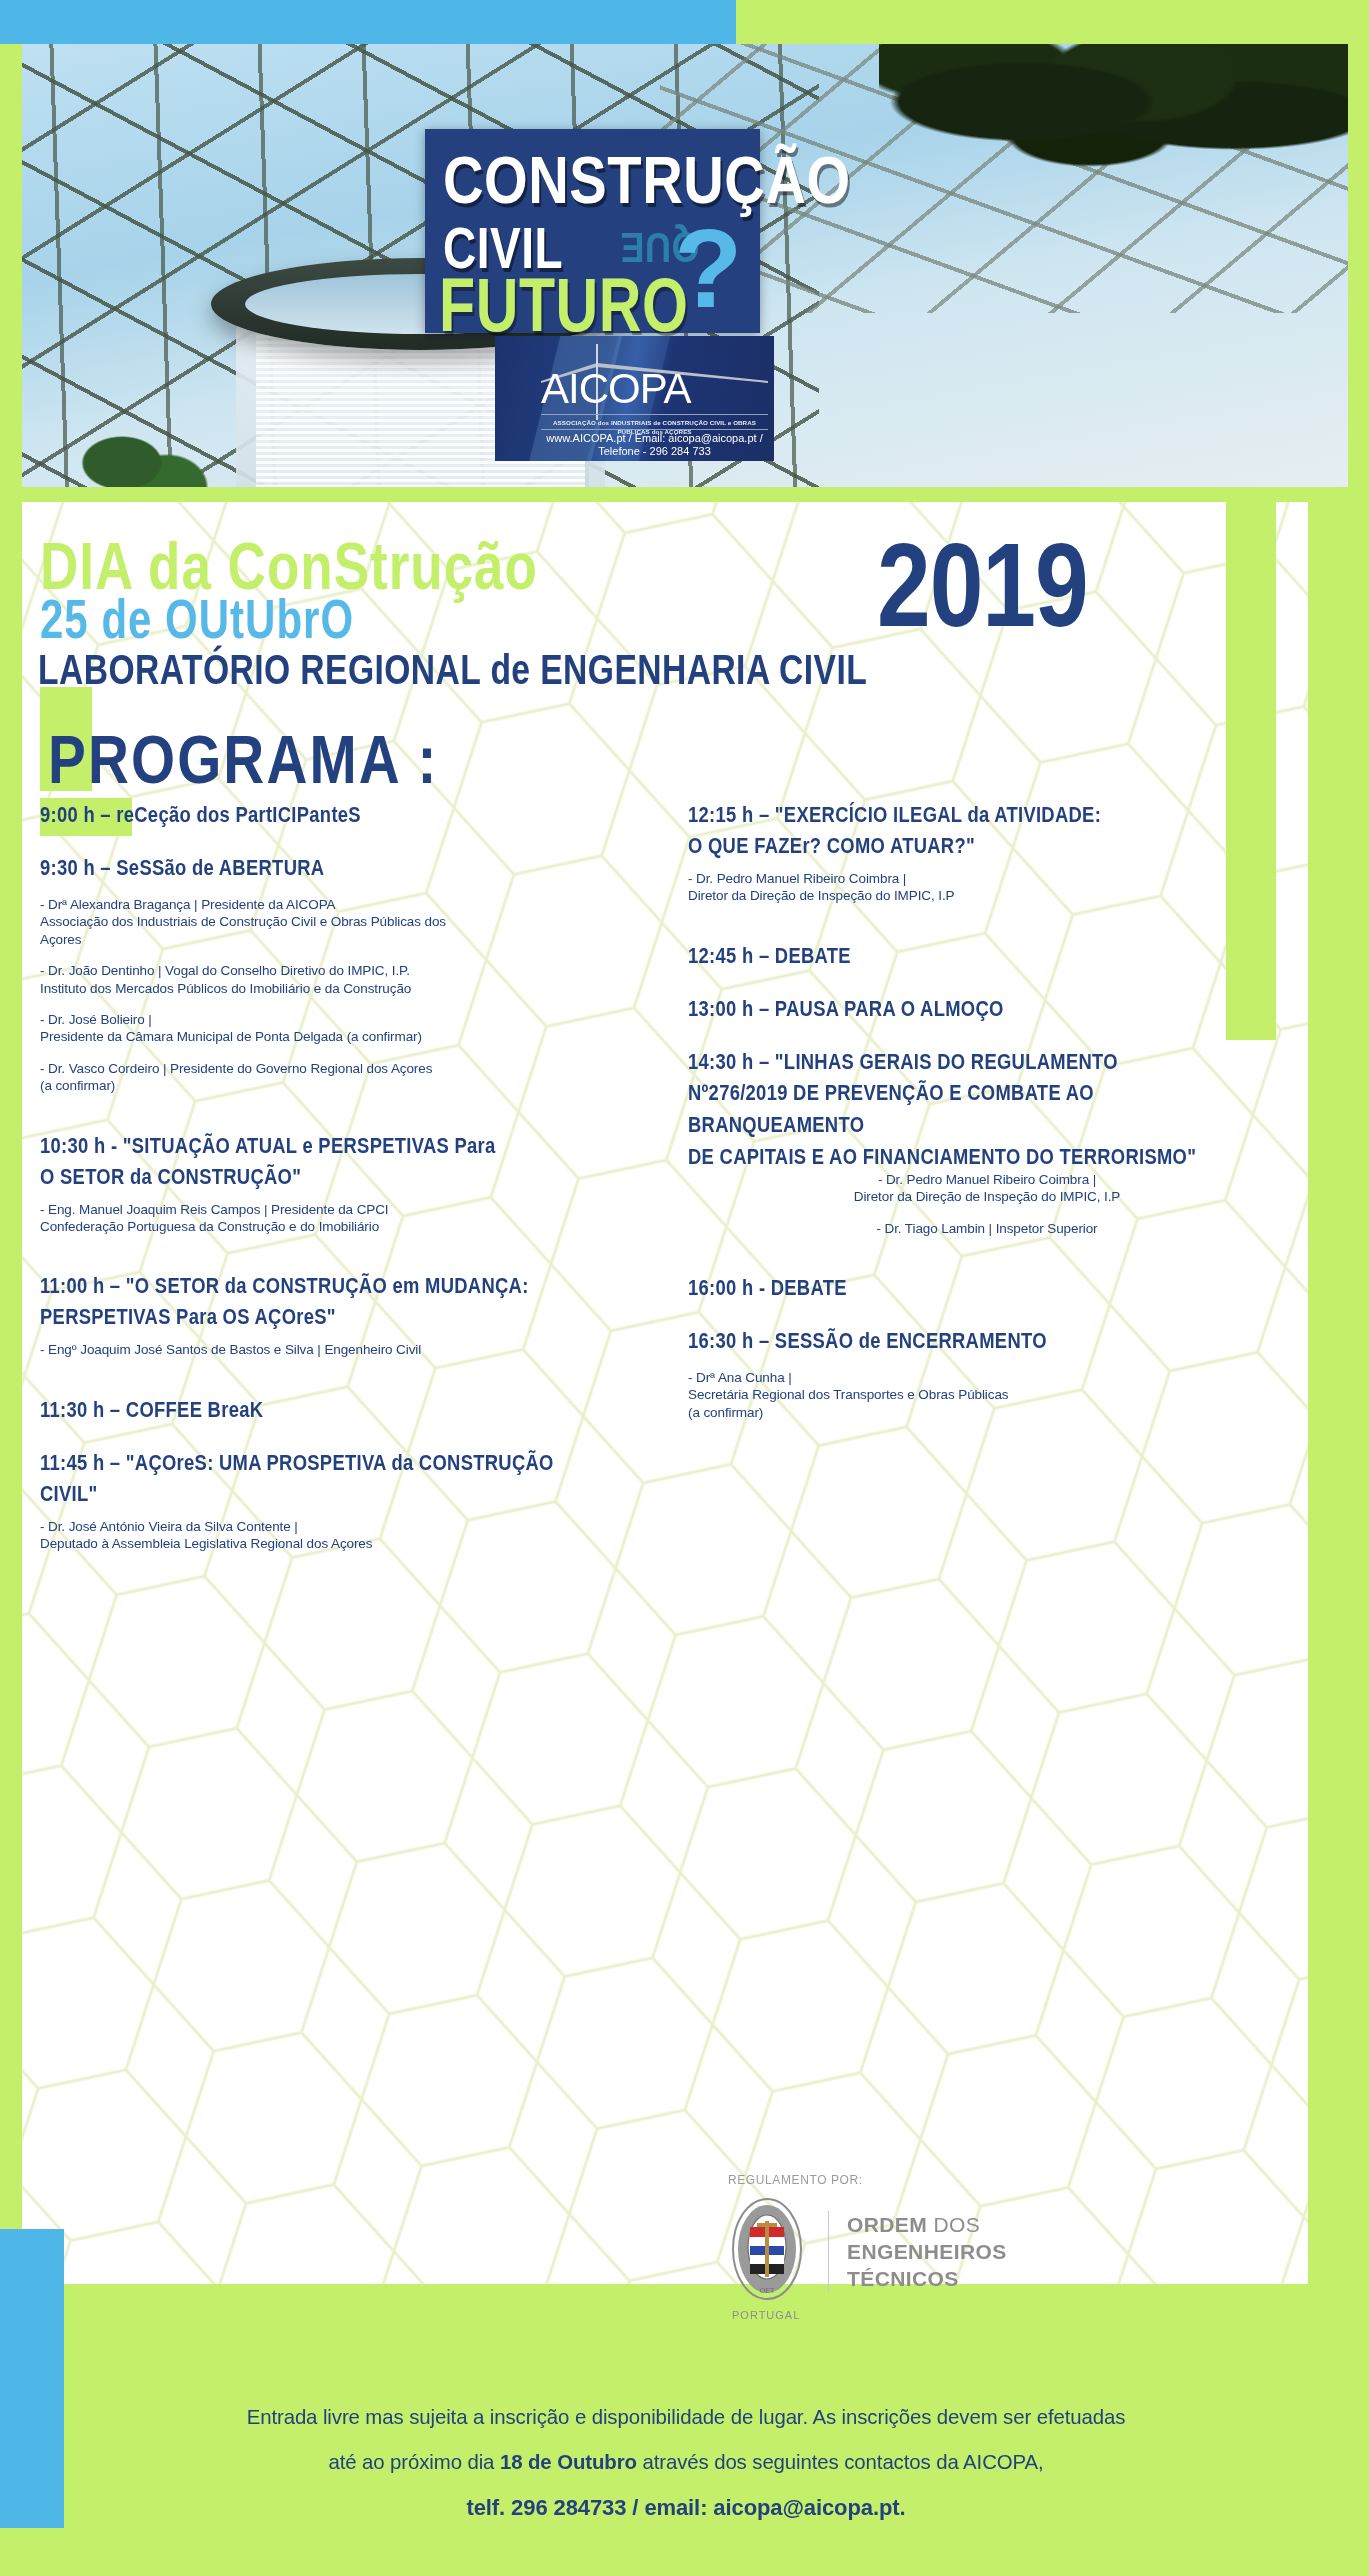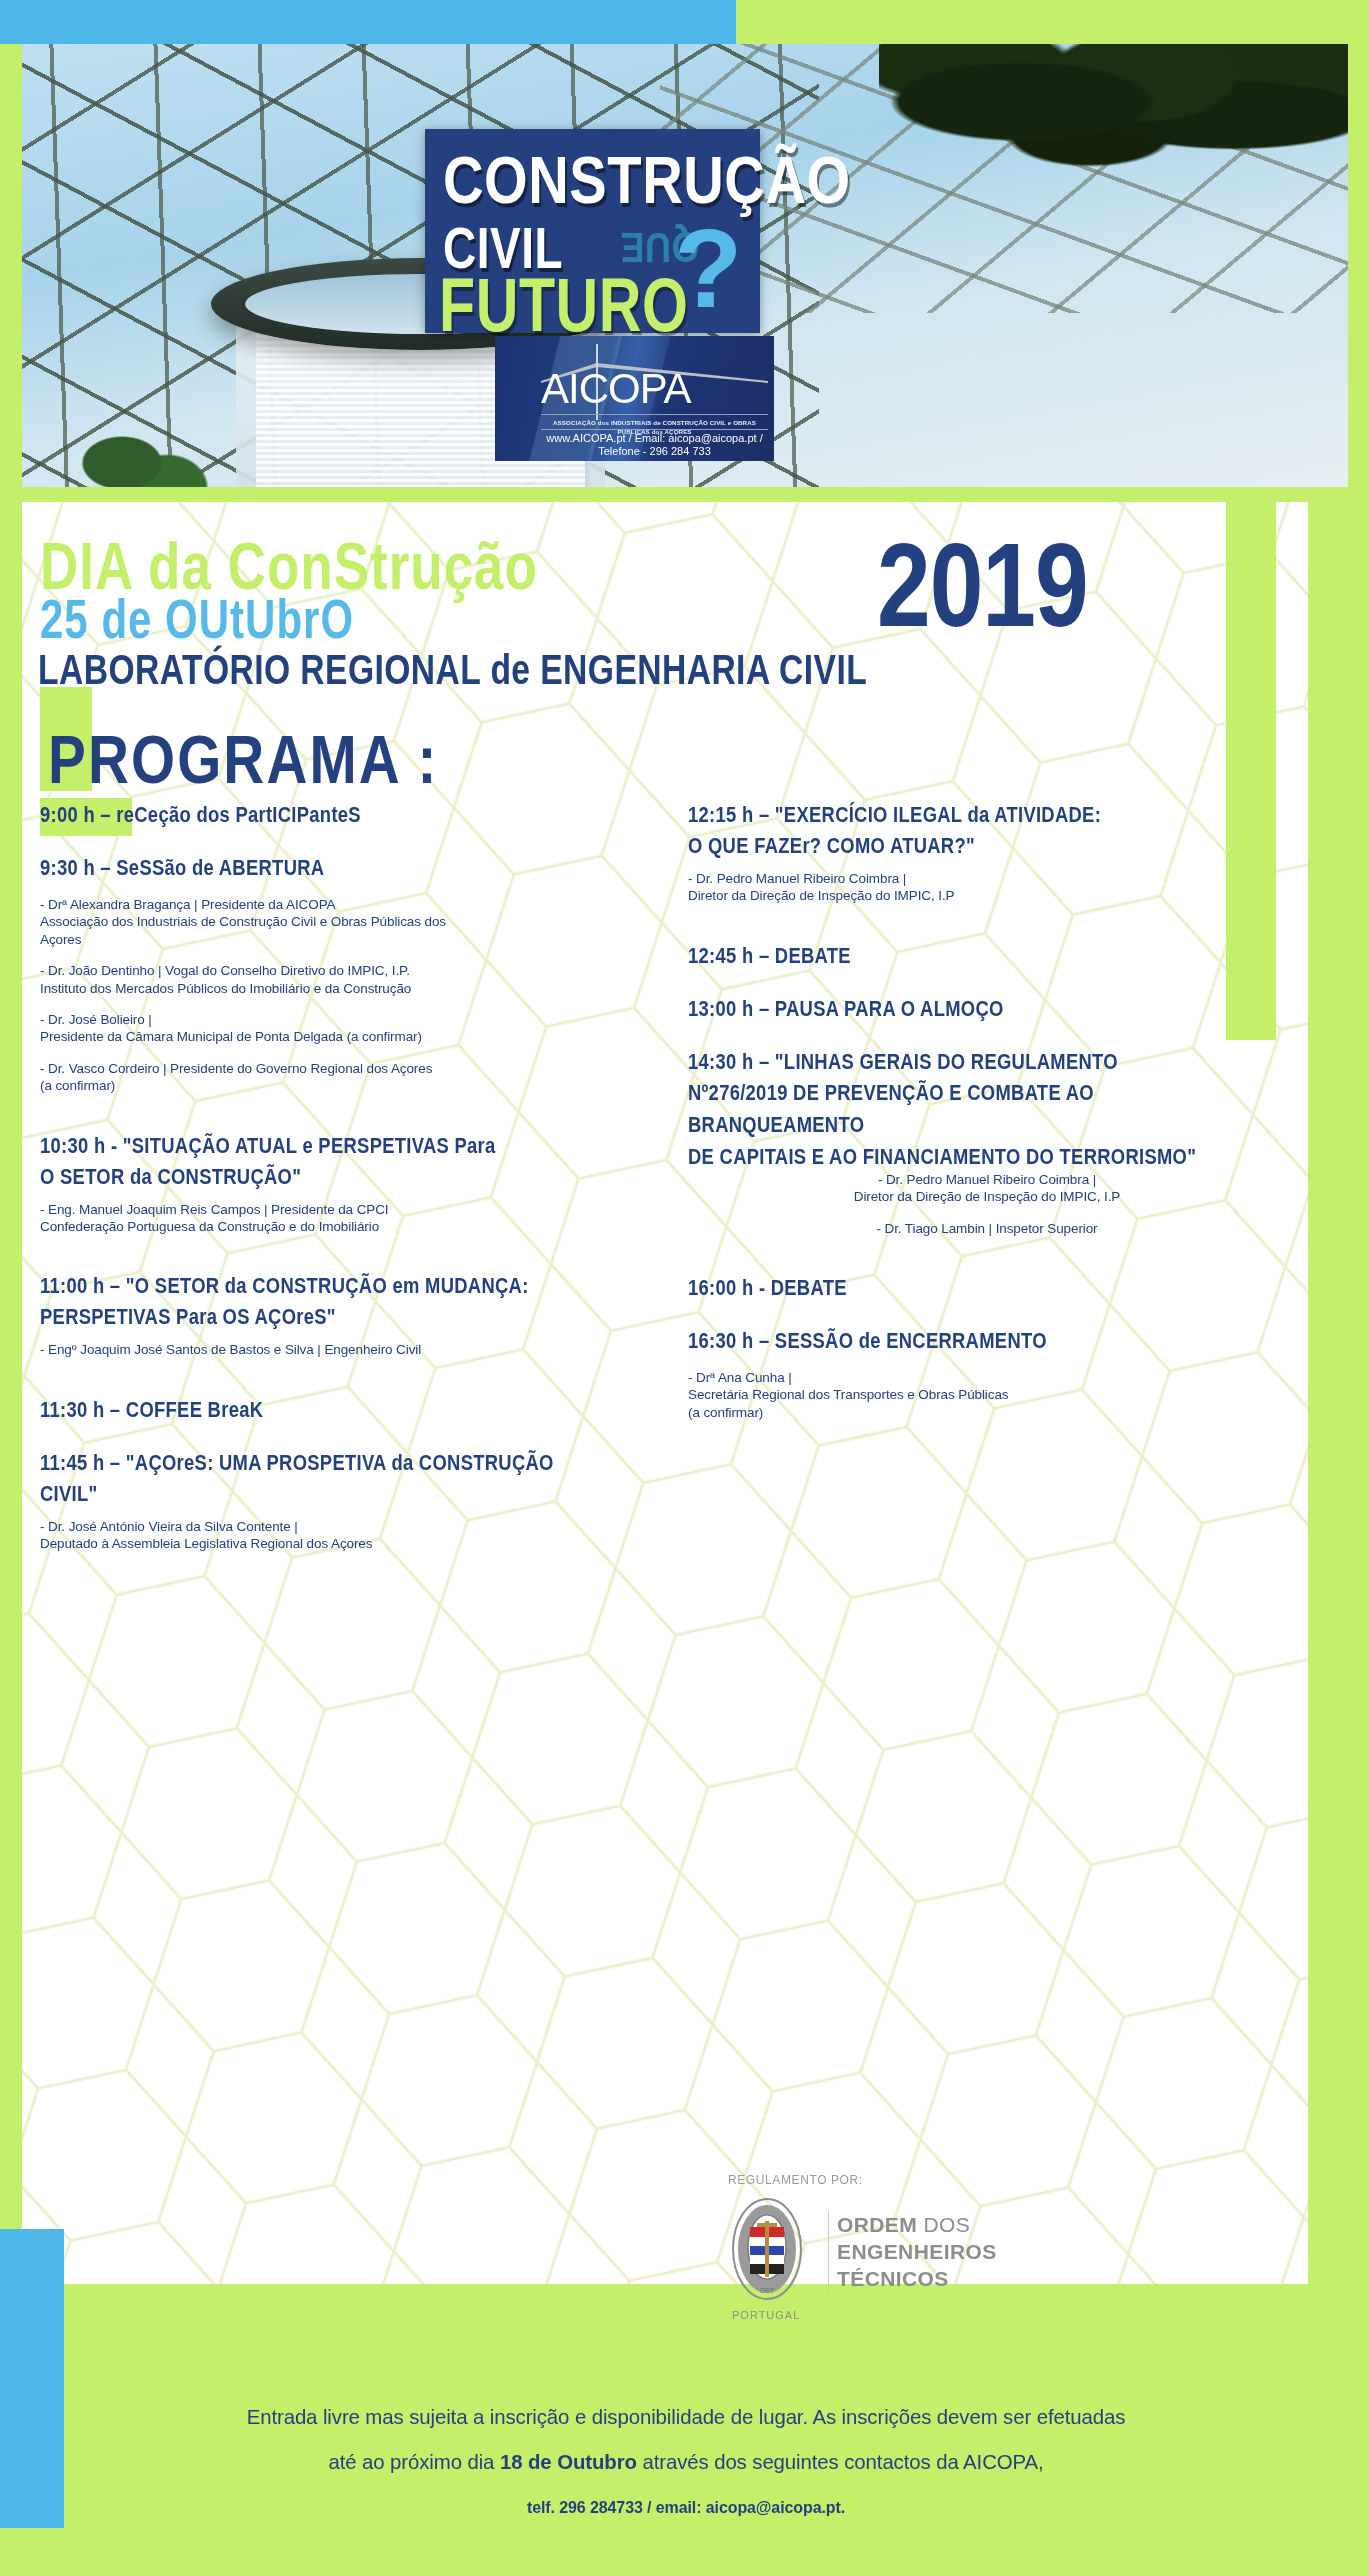--- a/index.html
+++ b/index.html
@@ -245,37 +245,37 @@
   .sponsor-wrap{position:absolute;left:688px;top:2173px;width:598px;}
   .sponsor-label{
     color:#9a9a9a;font-size:12px;letter-spacing:0.6px;
     font-family:"Liberation Sans",sans-serif;margin:0 0 10px 40px;
   }
   .sponsor-row{display:flex;align-items:center;gap:18px;margin-left:36px;}
   .oet-seal{width:86px;height:108px;position:relative;}
   .oet-text{
     color:#8d8d8d;font-size:21px;line-height:27px;font-weight:700;
     font-family:"Liberation Sans",sans-serif;letter-spacing:0.4px;
-    border-left:1px solid #c9c9c9;padding-left:8px;
+    border-left:1px solid #c9c9c9;padding-left:18px;
   }
   .oet-text .lt{font-weight:400;}
   .oet-portugal{
     position:absolute;left:8px;top:112px;color:#8d8d8d;font-size:11px;letter-spacing:1px;
     font-family:"Liberation Sans",sans-serif;
   }
 
   
   .footer{
     position:absolute;left:64px;top:2389px;width:1244px;
     text-align:center;color:#24417f;
     font-family:"Liberation Sans",sans-serif;
   }
   .footer p{margin:12px;font-size:20.4px;line-height:33px;letter-spacing:-0.1px;}
   .footer .b{font-weight:700;}
-  .footer .big{font-weight:700;font-size:16px;}
+  .footer .big{font-weight:700;font-size:22px;}
 </style>
 </head>
 <body>
 
 <div class="poster">
 
   <div class="band-top-blue"></div>
   <div class="band-top-green"></div>
   <div class="mid-green-bg"></div>
   <div class="left-green-strip"></div>

